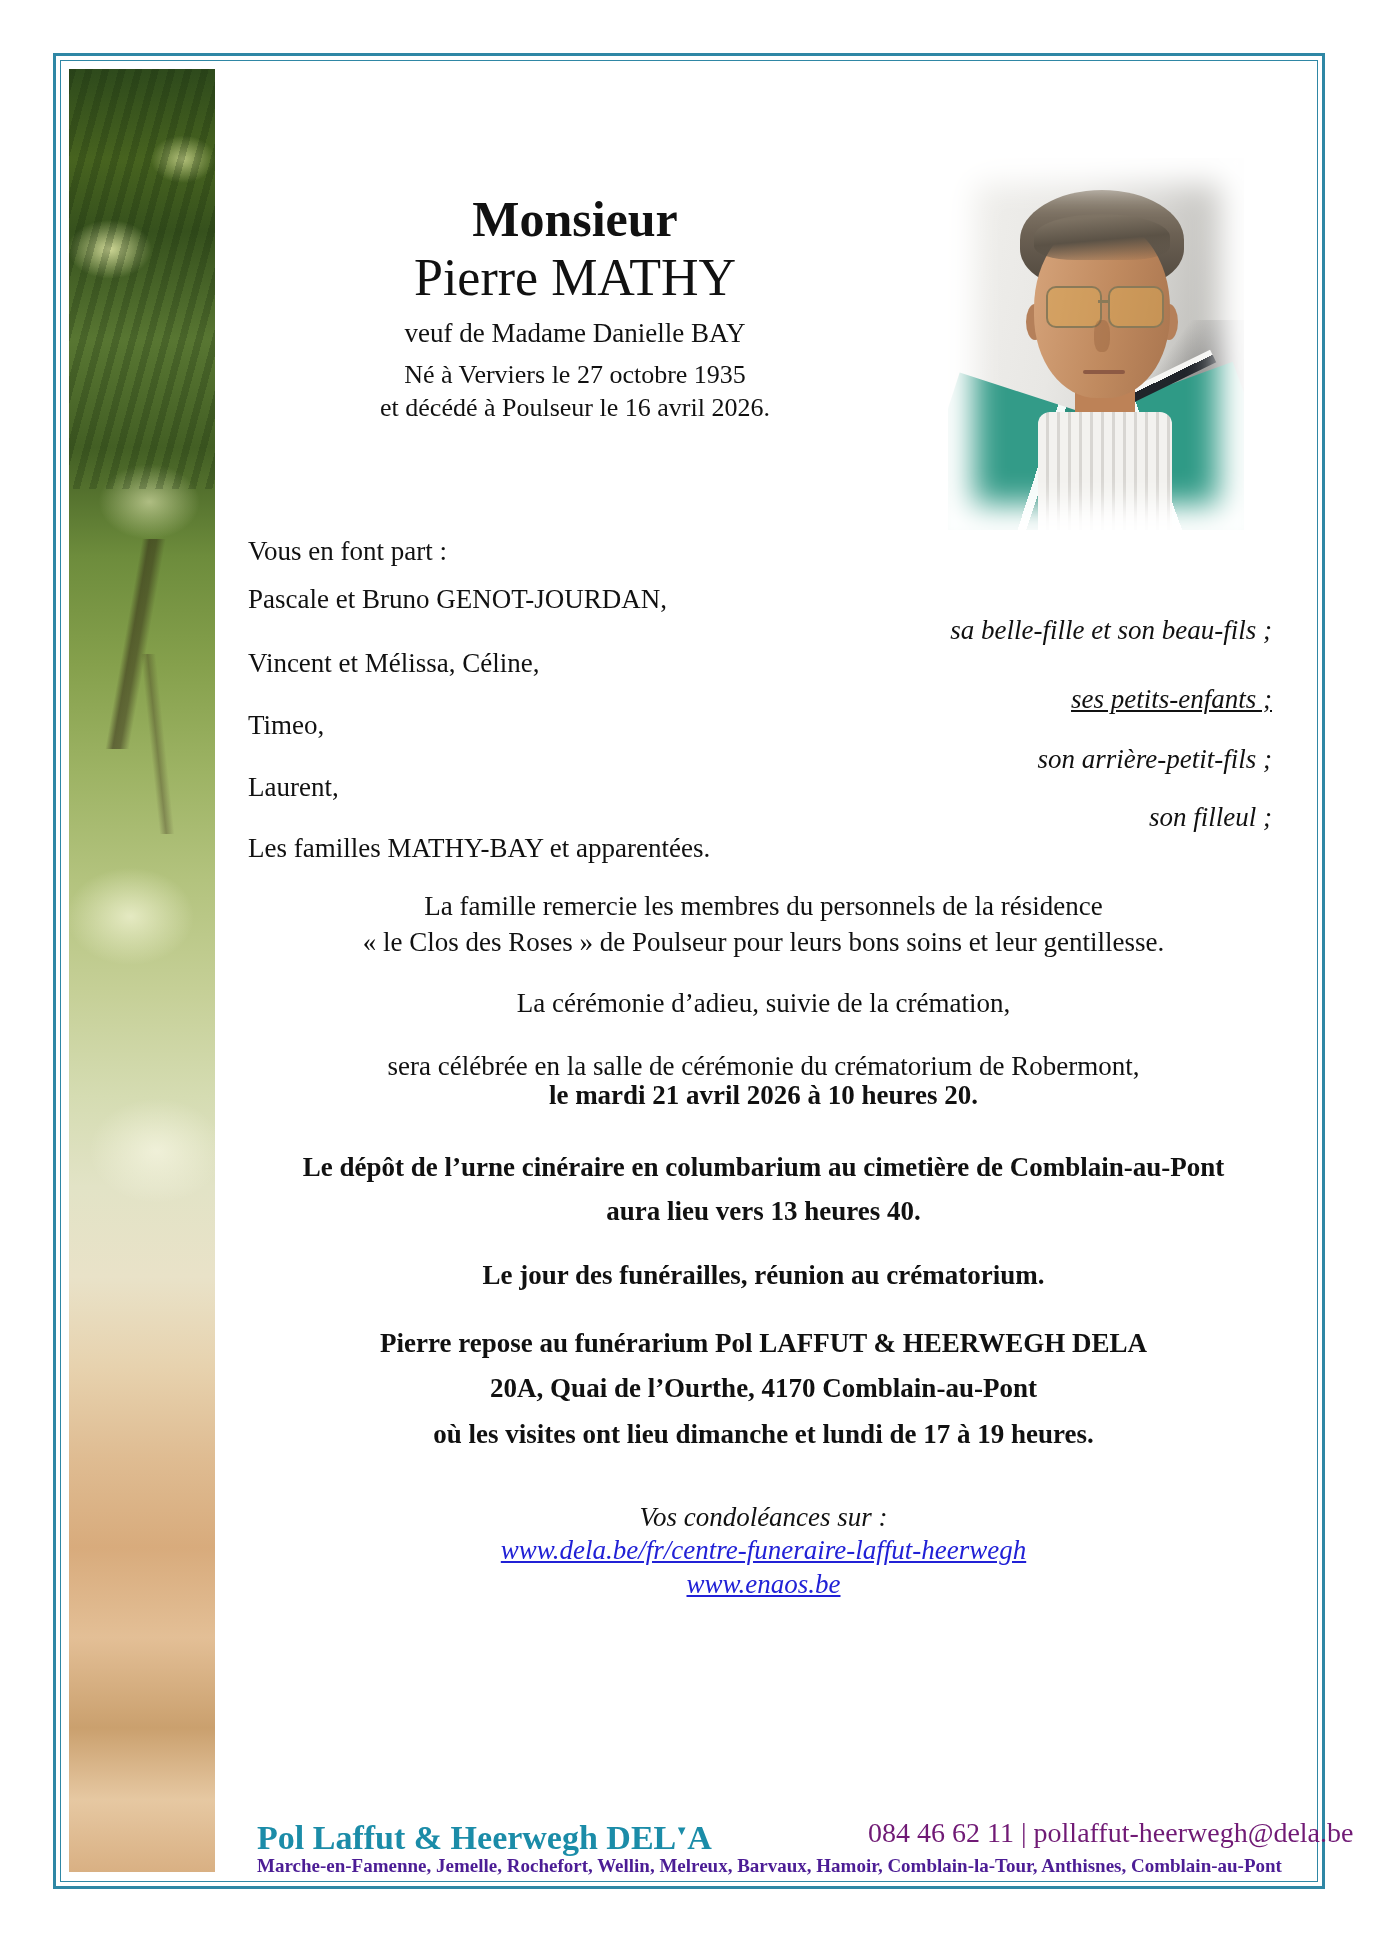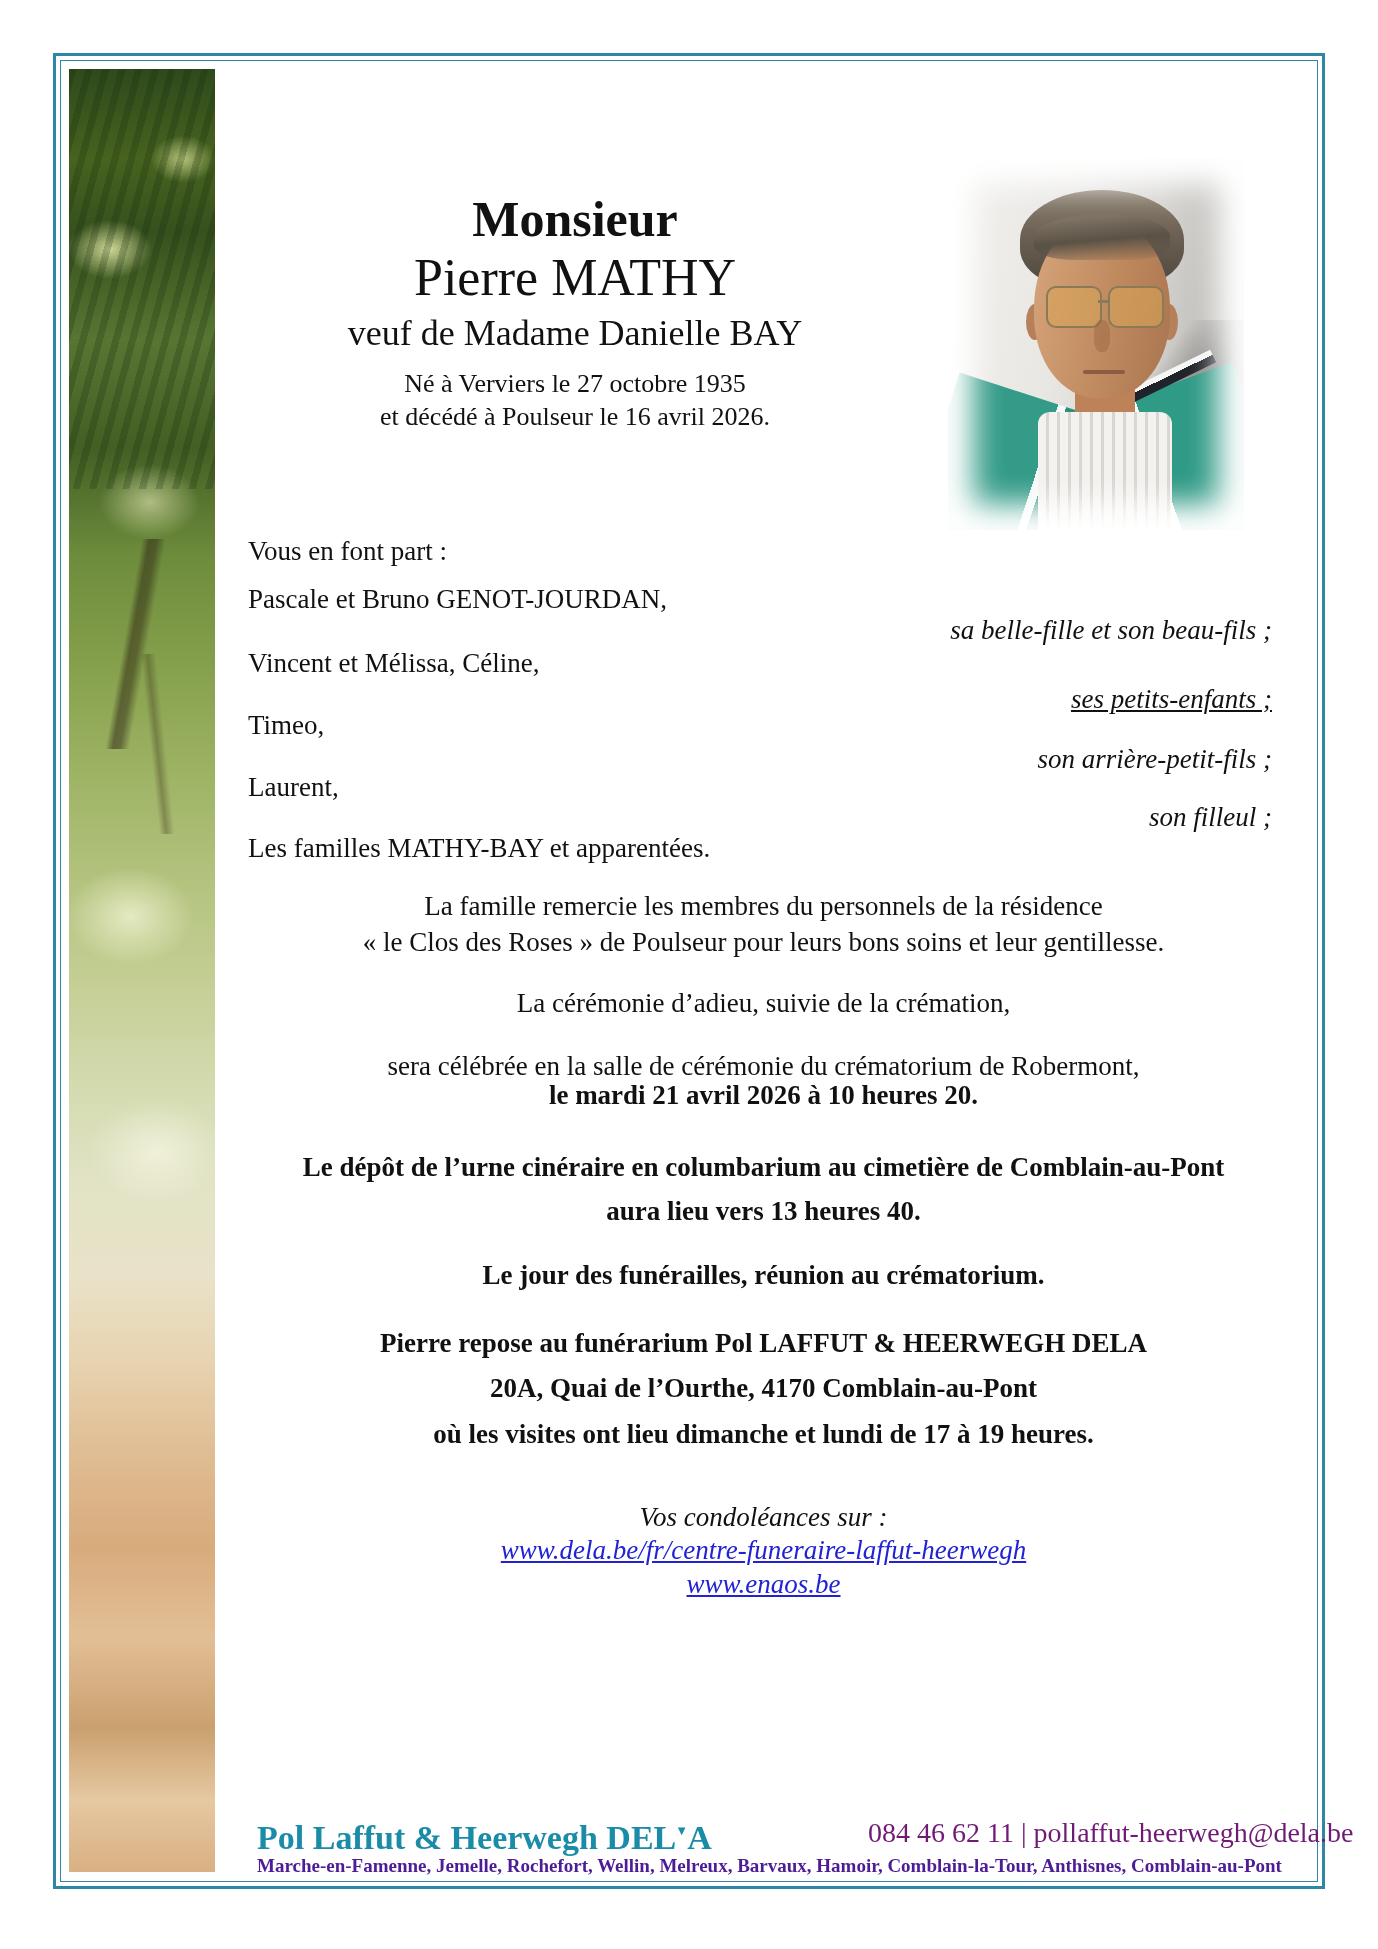--- a/index.html
+++ b/index.html
@@ -65,22 +65,22 @@
         background:linear-gradient(to left,#2f9a86 0 70%,#f4fbf9 70% 76%,#27907c 76% 100%);}
   .p-trim{position:absolute;right:26px;top:212px;width:96px;height:14px;transform:rotate(-26deg);
         background:linear-gradient(180deg,#f5f5f3 0 40%,#20242a 40% 100%);}
   .p-feather{position:absolute;inset:0;box-shadow:inset 0 0 30px 26px #ffffff;}
 
   
   .abs{position:absolute;white-space:nowrap;}
   .header-block{position:absolute;left:230px;top:190px;width:690px;text-align:center;}
   .salutation{font-size:50px;font-weight:bold;line-height:58px;}
   .deceased-name{font-size:52px;font-weight:normal;line-height:60px;}
-  .widower{font-size:36px;line-height:50px;}
-  .dates{font-size:26px;line-height:33px;margin-top:9px;}
+  .widower{font-size:27px;line-height:50px;}
+  .dates{font-size:26px;line-height:33px;}
 
   .names{left:248px;font-size:27px;}
   .relation{right:106px;font-size:27px;font-style:italic;text-align:right;}
   .center-line{position:absolute;left:215px;right:66px;text-align:center;font-size:27px;}
   .b{font-weight:bold;}
   .i{font-style:italic;}
   .link{color:#2121d6;text-decoration:underline;font-style:italic;cursor:pointer;}
 
   
   .brand{position:absolute;left:257px;top:1812px;font-size:34px;color:#1b8ca8;font-weight:bold;white-space:nowrap;margin-top:7px;}

